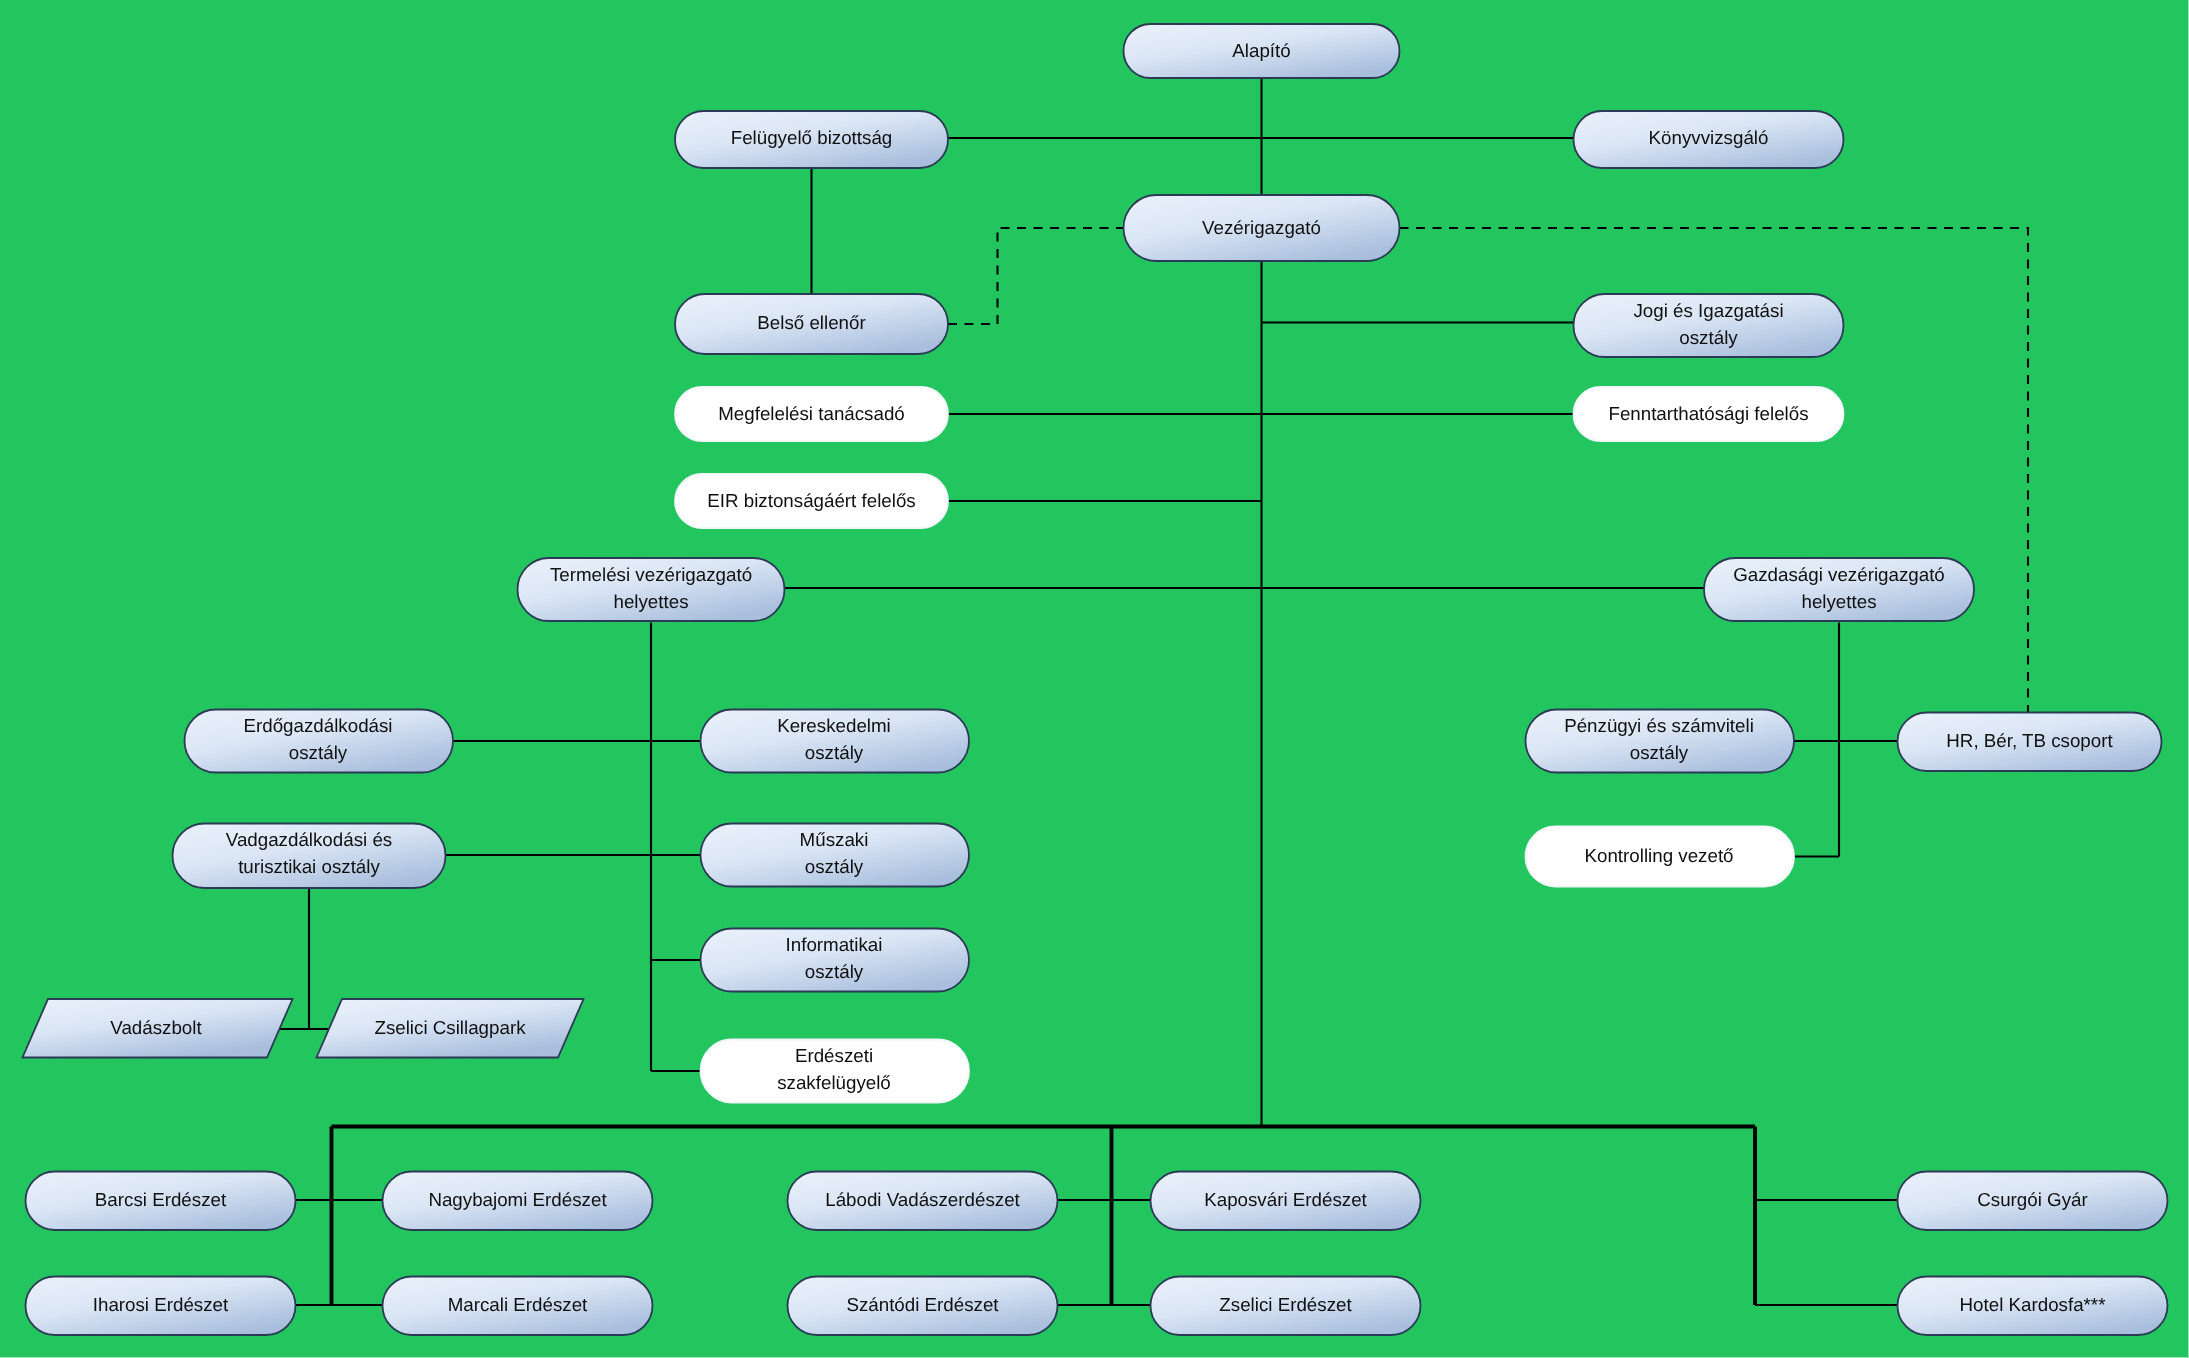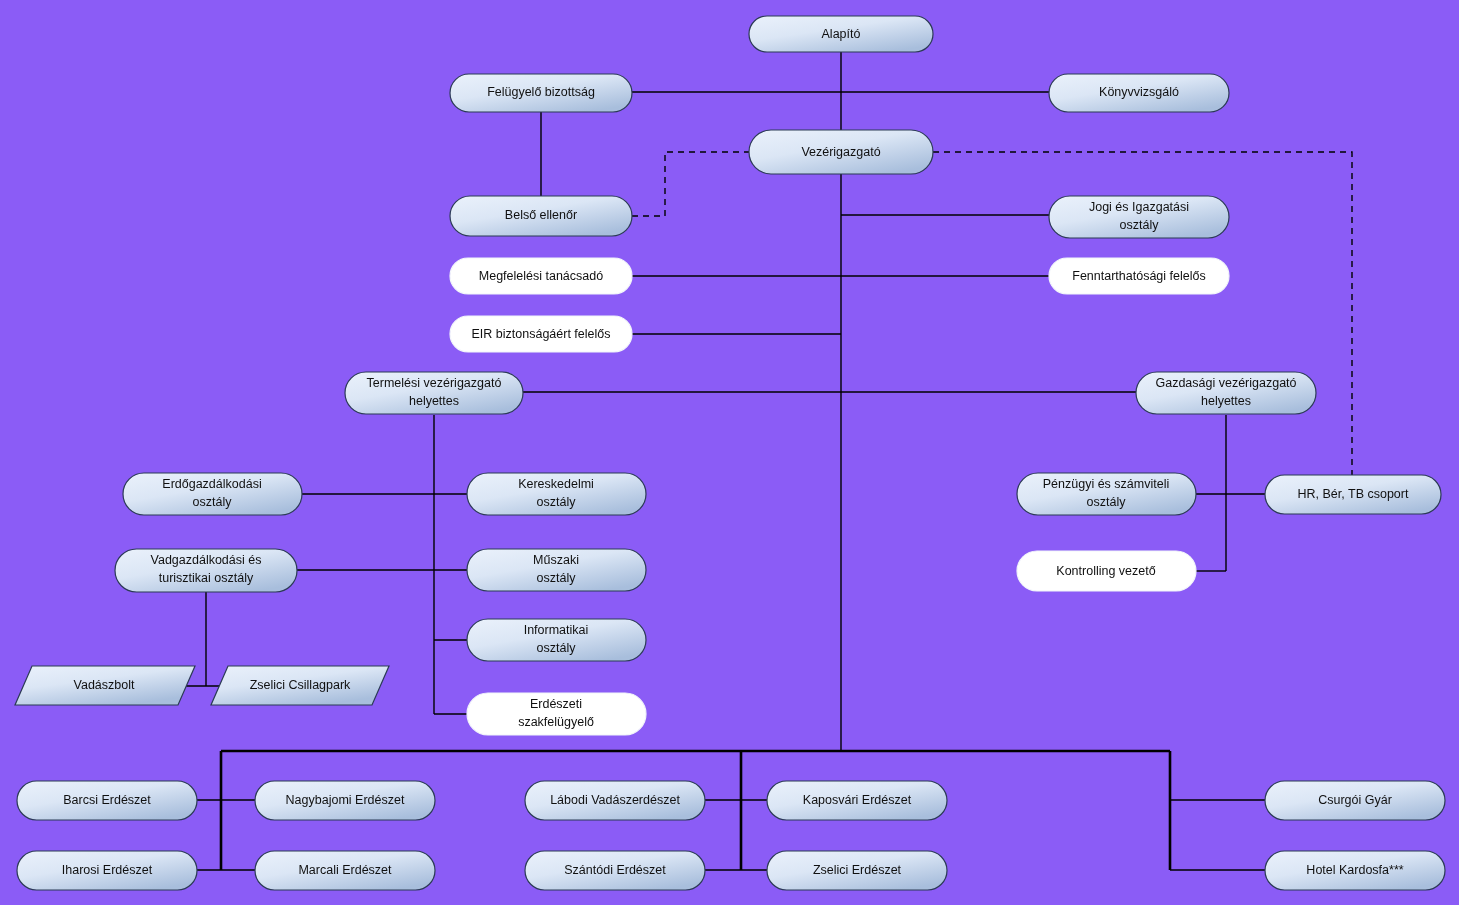--- a/index.html
+++ b/index.html
@@ -1,19 +1,19 @@
 <!DOCTYPE html>
 <html><head>
 <meta charset="utf-8">
 <style>
   html,body{margin:0;padding:0;background:#ffffff;}
   #chart-root{
     position:relative;
     width:1459px;height:905px;
-    background:#8b5cf6;
+    background:#22c55e;
     font-family:"Liberation Sans", sans-serif;
     overflow:hidden;
   }
   svg#org-svg{position:absolute;left:0;top:0;width:1459px;height:905px;}
   .node-text{
     font-family:"Liberation Sans", sans-serif;
     font-size:12.5px;
     fill:#101010;
     text-anchor:middle;
     dominant-baseline:middle;

